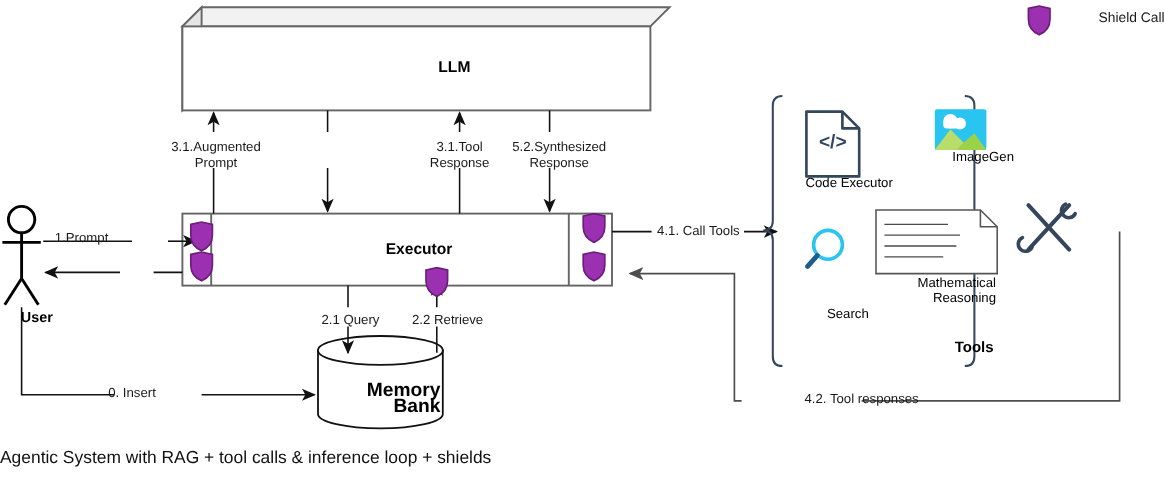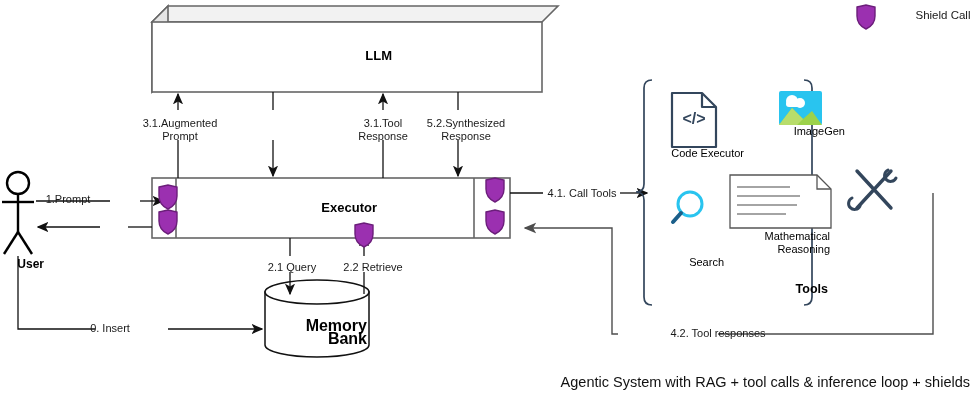--- a/index.html
+++ b/index.html
@@ -4,21 +4,21 @@
 <style>
   html,body{margin:0;padding:0;background:#ffffff;}
   body{width:970px;height:411px;overflow:hidden;
        font-family:"Liberation Sans","DejaVu Sans",sans-serif;color:#000;}
   #stage{position:relative;width:970px;height:411px;}
   svg#wire{position:absolute;left:0;top:0;width:970px;height:411px;}
   .lbl{position:absolute;font-size:11px;line-height:13px;color:#1a1a1a;
        text-align:center;white-space:pre-line;}
   .nodeTxt{position:absolute;text-align:right;font-size:11px;line-height:13px;}
   .bold{font-weight:bold;}
-  .caption{position:absolute;left:0;top:374px;width:970px;text-align:right;
+  .caption{position:absolute;left:0;top:374px;width:970px;text-align:left;
            font-size:14.5px;color:#111;}
   .shield{position:absolute;}
 </style>
 </head>
 <body>
 
 <div id="stage">
 
 <svg id="wire" viewBox="0 0 970 411">
   <defs>

